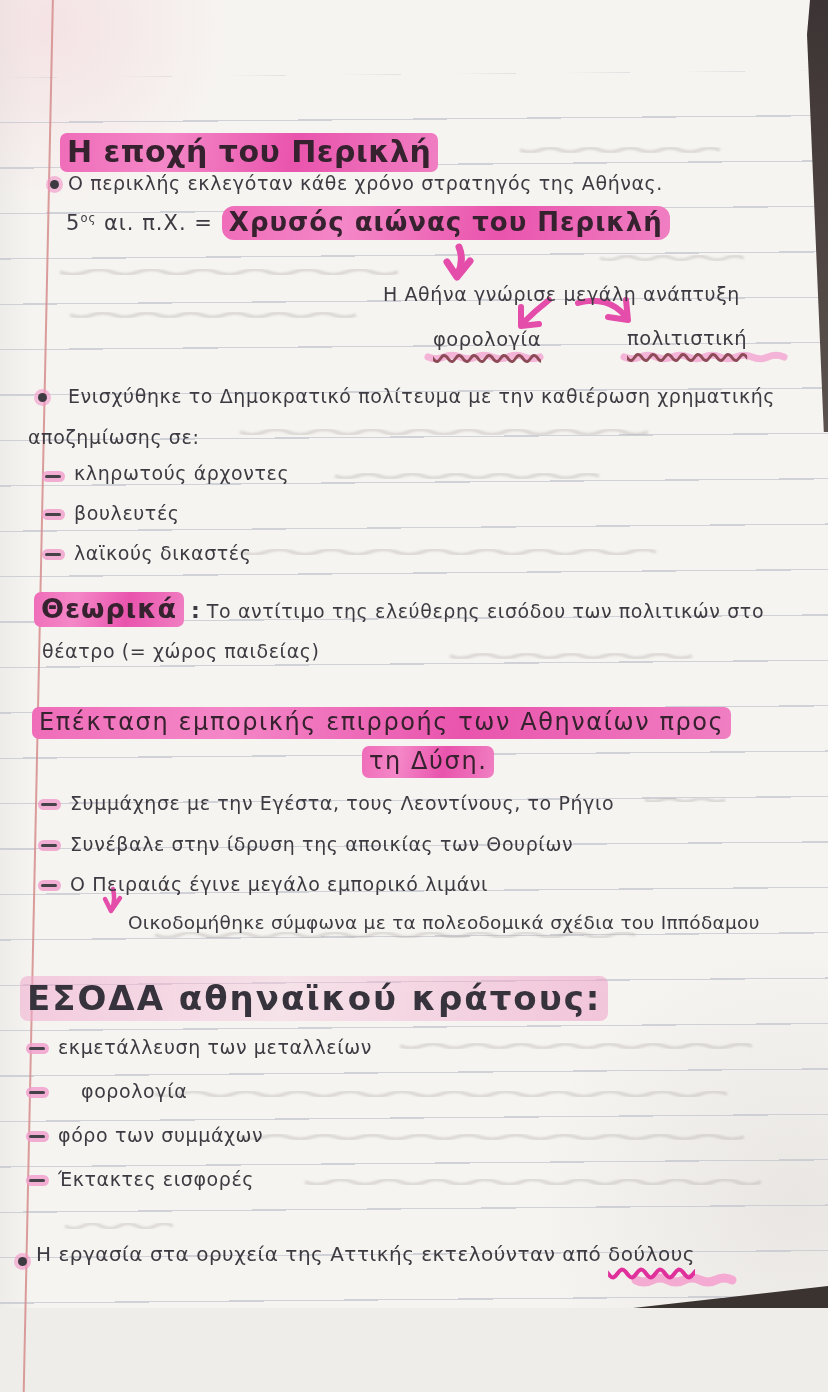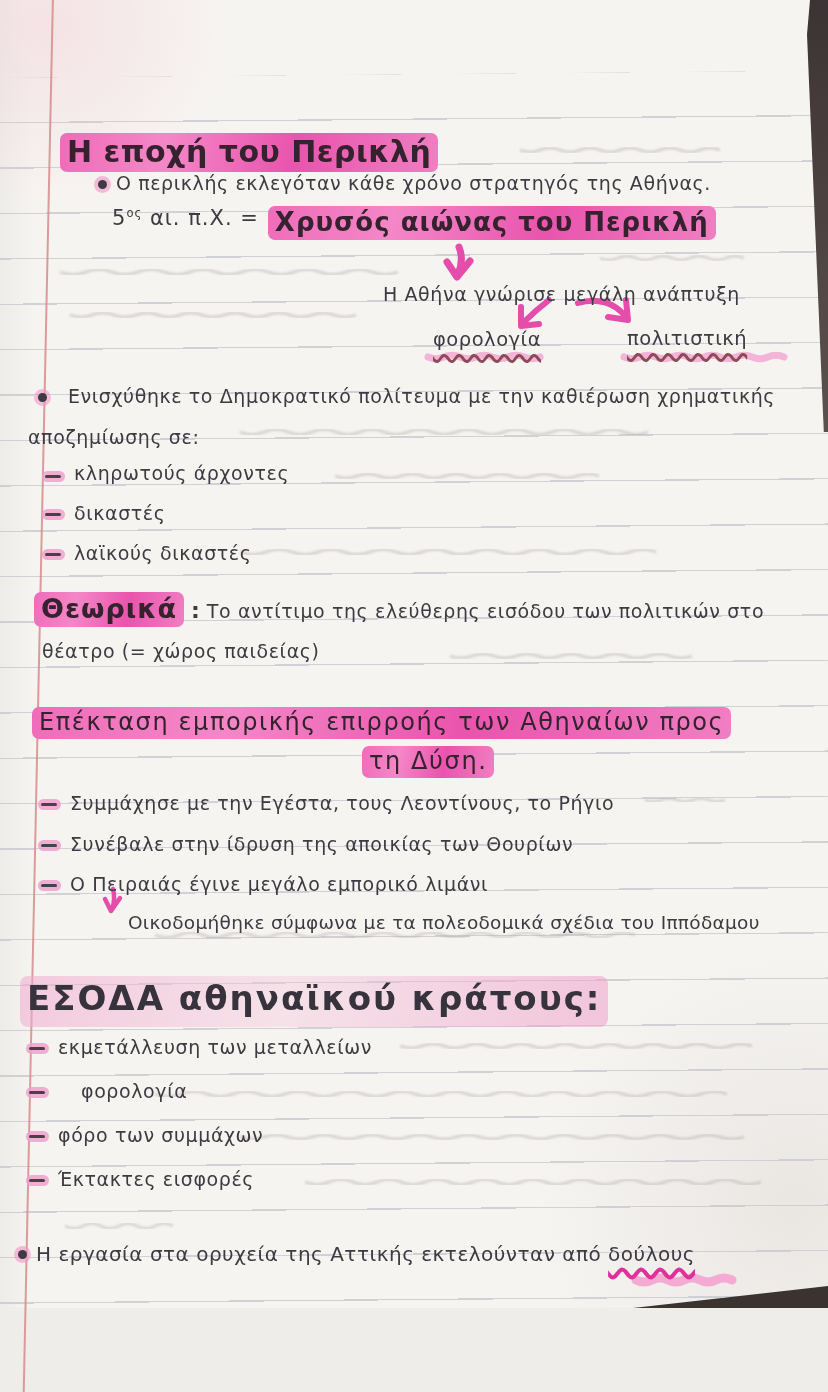--- a/index.html
+++ b/index.html
@@ -23,23 +23,23 @@
               clip-path:polygon(40% 0,100% 0,100% 100%,86% 100%,30% 8%);}
   .corner-shadow{position:absolute;bottom:0;right:0;width:195px;height:24px;background:#3a332f;
                  clip-path:polygon(0 100%,100% 8%,100% 100%);}
   
   .line{position:absolute;color:#3e3a41;white-space:nowrap;}
   .row{display:flex;align-items:flex-start;gap:9px;}
   .body-txt{font-size:19px;letter-spacing:.6px;}
   .hl-bright{background:linear-gradient(100deg,#ef6cb9 0%,#f487c7 28%,#e954ad 62%,#f07fc2 100%);
              border-radius:7px;padding:1px 7px 3px;box-decoration-break:clone;color:#35222e;}
   .hl-light{background:linear-gradient(100deg,rgba(240,168,205,.55),rgba(245,196,219,.38) 45%,rgba(238,158,199,.55));
-            border-radius:8px;padding:2px 7px 9px;color:#3a3038;}
+            border-radius:8px;padding:2px 7px 3px;color:#3a3038;}
   .title-txt{font-size:30px;font-weight:700;letter-spacing:.5px;}
-  .era-big{font-size:26px;font-weight:700;letter-spacing:1px;}
+  .era-big{font-size:26px;font-weight:700;letter-spacing:1px;border-radius:12px;}
   .term-big{font-size:27px;font-weight:700;letter-spacing:1px;}
   .head2{font-size:24px;font-weight:400;letter-spacing:1.6px;}
   .head3{font-size:34px;font-weight:600;letter-spacing:2px;color:#37333c;}
   sup{font-size:.55em;}
   .wavy-dark{text-decoration:underline wavy #8d4b57 2.5px;text-underline-offset:8px;}
   .wavy-pink{text-decoration:underline wavy #e0309b 4px;text-underline-offset:7px;}
   
   .round-bullet{display:inline-block;width:9px;height:9px;margin-top:8px;border-radius:50%;
                 background:#3e3a41;box-shadow:0 0 0 4px rgba(242,148,200,.6);flex:0 0 auto;}
   .dash-marker{display:inline-block;position:relative;width:23px;height:11px;margin-top:7px;
@@ -97,26 +97,26 @@
         <path d="M113 889 C115 897 114 904 112 909"></path>
         <path d="M105 899 L111 911 L120 898"></path>
       </g>
     </g>
   </svg>
 
   <div class="line" style="left:60px;top:134px;">
     <span class="hl-bright title-txt">Η εποχή του Περικλή</span>
   </div>
 
-  <div class="line row" style="left:50px;top:172px;padding-left:48px;">
+  <div class="line row" style="left:50px;top:172px;">
     <span class="round-bullet"></span>
     <span class="body-txt">Ο περικλής εκλεγόταν κάθε χρόνο στρατηγός της Αθήνας.</span>
   </div>
 
-  <div class="line row" style="left:66px;top:206px;align-items:flex-start;margin-left:46px;">
+  <div class="line row" style="left:66px;top:206px;align-items:center;">
     <span style="font-size:21px;letter-spacing:1px;"><span>5</span><sup>ος</sup>&nbsp;<span>αι. π.Χ. =</span></span>
     <span class="hl-bright era-big">Χρυσός αιώνας του Περικλή</span>
   </div>
 
   <div class="line body-txt" style="left:383px;top:283px;">Η Αθήνα γνώρισε μεγάλη ανάπτυξη</div>
 
   <div class="line wavy-dark" style="left:433px;top:328px;font-size:19.5px;letter-spacing:.5px;">φορολογία</div>
   <div class="line wavy-dark" style="left:627px;top:327px;font-size:19.5px;letter-spacing:.5px;">πολιτιστική</div>
 
   <div class="line row" style="left:38px;top:385px;gap:21px;">
@@ -124,21 +124,21 @@
     <span class="body-txt">Ενισχύθηκε το Δημοκρατικό πολίτευμα με την καθιέρωση χρηματικής</span>
   </div>
   <div class="line body-txt" style="left:28px;top:426px;">αποζημίωσης σε:</div>
 
   <div class="line row" style="left:42px;top:462px;align-items:center;">
     <span class="dash-marker"></span>
     <span class="body-txt">κληρωτούς άρχοντες</span>
   </div>
   <div class="line row" style="left:42px;top:502px;">
     <span class="dash-marker"></span>
-    <span class="body-txt">δικαστές</span>
+    <span class="body-txt">βουλευτές</span>
   </div>
   <div class="line row" style="left:42px;top:542px;">
     <span class="dash-marker"></span>
     <span class="body-txt">λαϊκούς δικαστές</span>
   </div>
 
   <div class="line row" style="left:34px;top:592px;align-items:baseline;gap:7px;">
     <span class="hl-bright term-big">Θεωρικά</span>
     <span style="font-size:22px;font-weight:700;">:</span>
     <span class="body-txt">Το αντίτιμο της ελεύθερης εισόδου των πολιτικών στο</span>
@@ -179,21 +179,21 @@
   </div>
   <div class="line row" style="left:26px;top:1124px;">
     <span class="dash-marker"></span>
     <span class="body-txt">φόρο των συμμάχων</span>
   </div>
   <div class="line row" style="left:26px;top:1168px;">
     <span class="dash-marker"></span>
     <span class="body-txt">Έκτακτες εισφορές</span>
   </div>
 
-  <div class="line row" style="left:18px;top:1242px;">
+  <div class="line row" style="left:18px;top:1242px;align-items:flex-end;">
     <span class="round-bullet"></span>
     <span style="font-size:20px;letter-spacing:.5px;">
       <span>Η εργασία στα ορυχεία της Αττικής εκτελούνταν από</span>
       <span class="wavy-pink">δούλους</span>
     </span>
   </div>
 
   <div class="edge-wedge"></div>
   <div class="corner-shadow"></div>
 </div>

